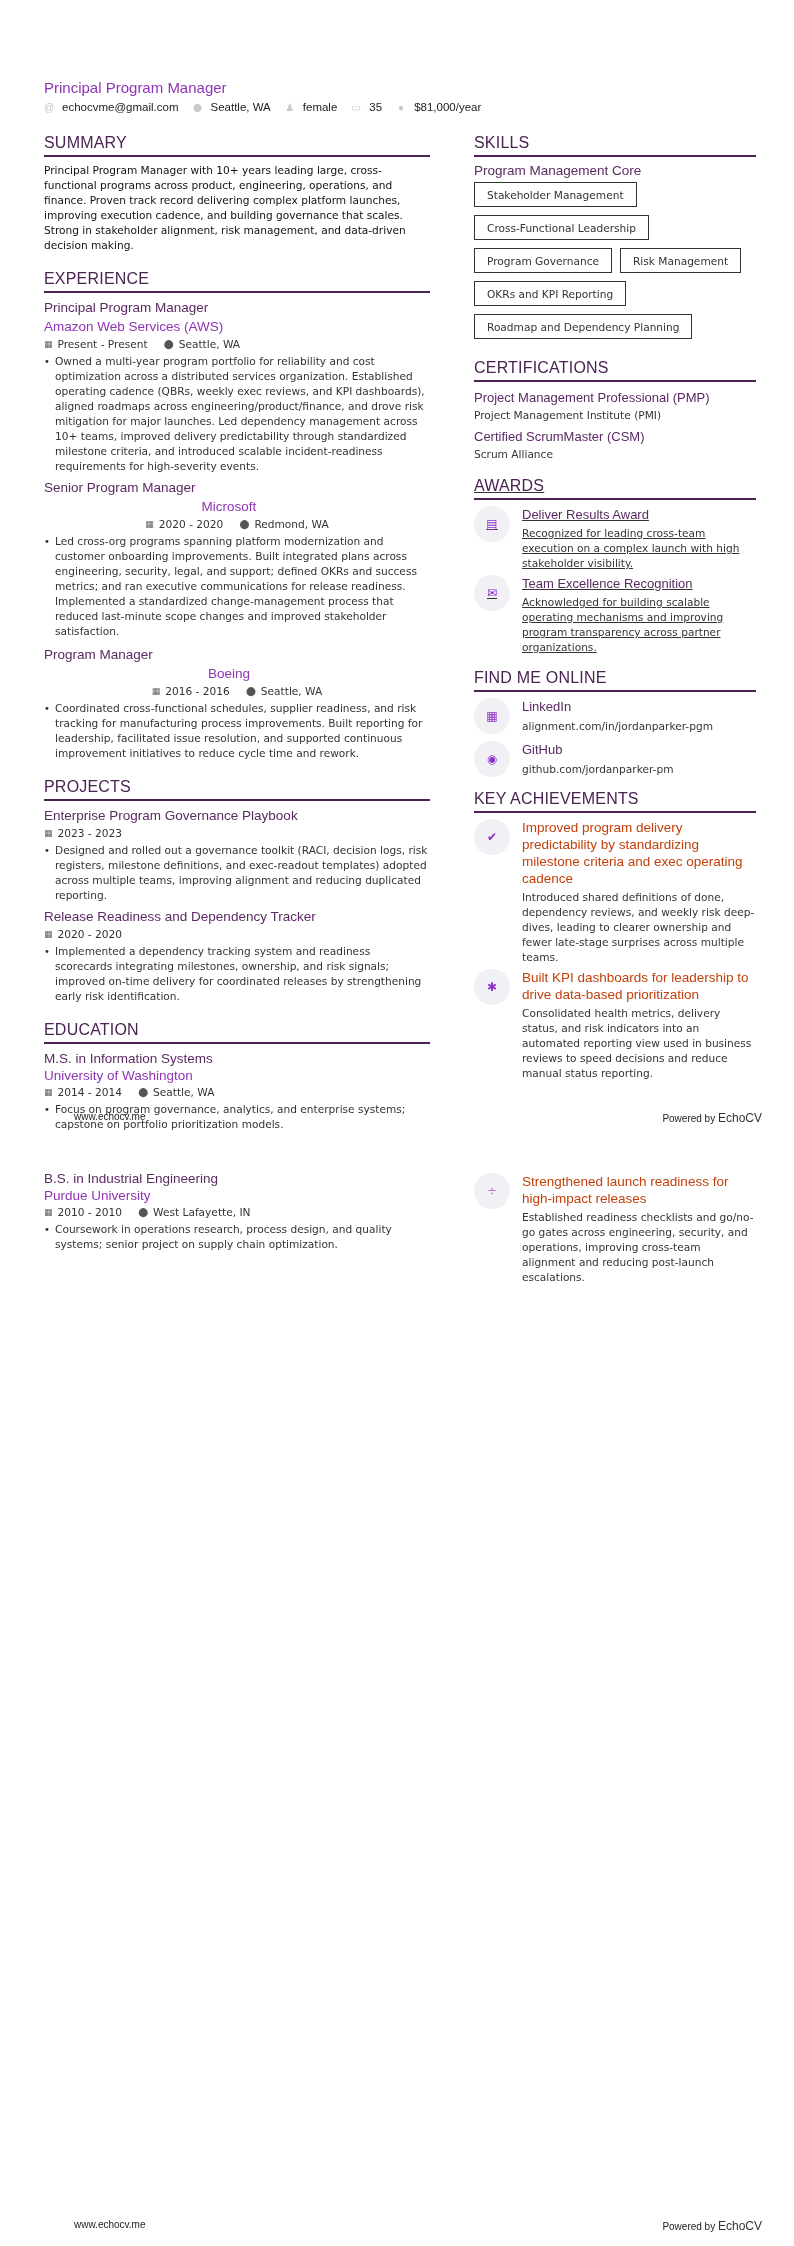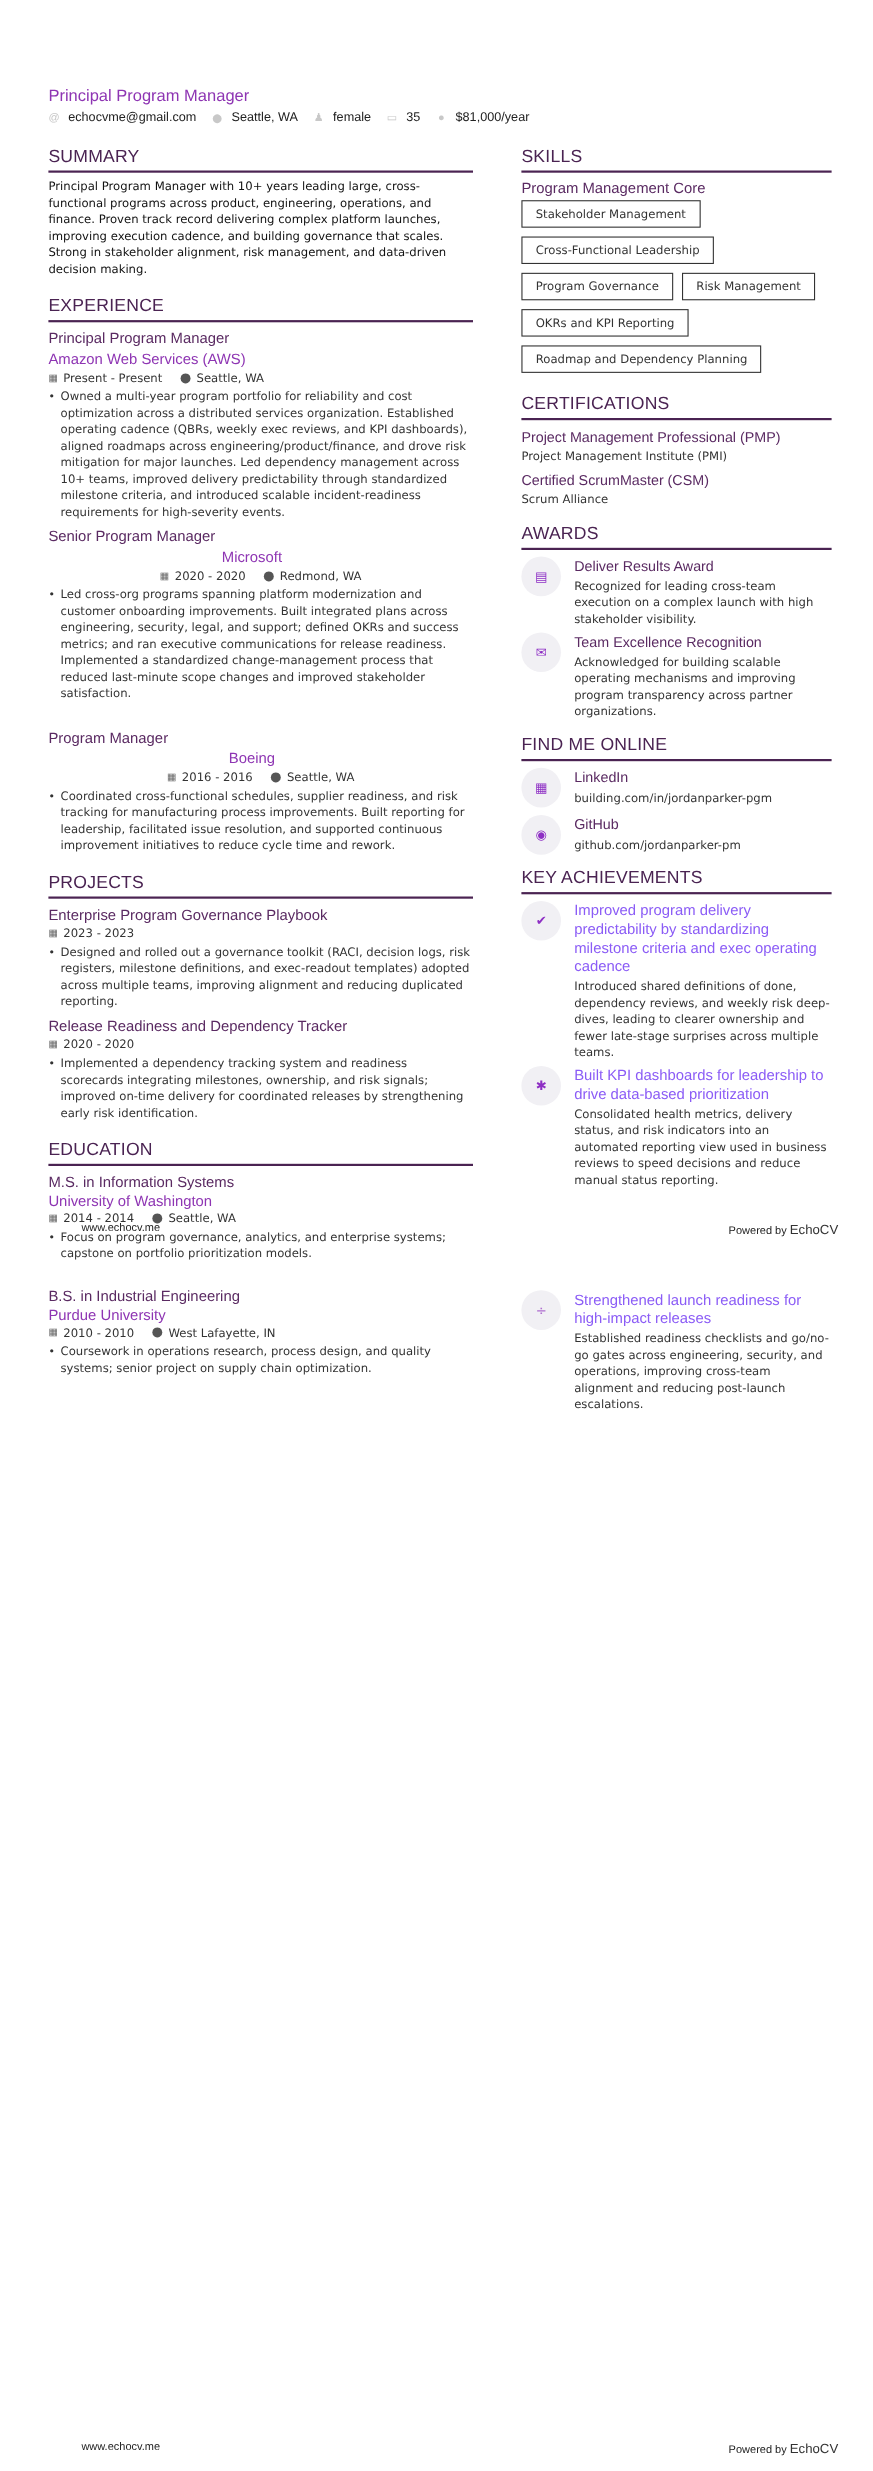--- a/index.html
+++ b/index.html
@@ -39,21 +39,21 @@
   .cert-name { font-family: "Liberation Sans", sans-serif; font-size: 13px; color: #5a2a62; line-height: 19px; }
   .cert-org { font-size: 10.6px; color: #333; line-height: 17px; margin-bottom: 3px; }
 
   .ic-row { display: flex; margin-bottom: 4px; }
   .circle { width: 36px; height: 36px; border-radius: 50%; background: #f1f0f4; flex: none; display: flex; align-items: center; justify-content: center; margin-right: 12px; color: #8e2fc4; font-size: 12px; }
   .ic-body { flex: 1; }
   .ic-title { font-family: "Liberation Sans", sans-serif; font-size: 13px; color: #5a2a62; line-height: 17px; }
   .ic-desc { font-size: 10.6px; color: #333; line-height: 15px; margin-top: 3px; }
   .link-text { font-size: 10.6px; color: #333; line-height: 22px; }
 
-  .ach-title { font-family: "Liberation Sans", sans-serif; font-size: 13.5px; color: #8b5cf6; line-height: 17px; }
+  .ach-title { font-family: "Liberation Sans", sans-serif; font-size: 13.5px; color: #c2410c; line-height: 17px; }
 
   .footer { position: absolute; width: 794px; left: 0; font-family: "Liberation Sans", sans-serif; font-size: 10px; color: #222; }
   .footer .url { position: absolute; left: 42px; margin-left: 32px; }
   .footer .pw { position: absolute; right: 32px; }
   .footer .pw .brand { font-size: 12px; color: #333; }
 </style>
 </head>
 <body>
 
 <div class="page page1">
@@ -118,21 +118,21 @@
             <span class="pin">⬤</span>
             <span>Redmond, WA</span>
           </span>
         </div>
         <div class="bullet">
           <span class="dot">•</span>
           <span>Led cross-org programs spanning platform modernization and customer onboarding improvements. Built integrated plans across engineering, security, legal, and support; defined OKRs and success metrics; and ran executive communications for release readiness. Implemented a standardized change-management process that reduced last-minute scope changes and improved stakeholder satisfaction.</span>
         </div>
       </div>
 
-      <div style="margin-top:23px;">
+      <div style="margin-top:7px;">
         <div class="item-title">Program Manager</div>
         <div class="meta-inline">
           <span class="item-org">Boeing</span>
           <span class="meta">
             <span class="cal">▦</span>
             <span>2016 - 2016</span>
             <span class="pin">⬤</span>
             <span>Seattle, WA</span>
           </span>
         </div>
@@ -210,21 +210,21 @@
     </section>
 
     <section style="margin-top:12px;">
       <div class="sec-h">CERTIFICATIONS</div>
       <div class="cert-name">Project Management Professional (PMP)</div>
       <div class="cert-org">Project Management Institute (PMI)</div>
       <div class="cert-name">Certified ScrumMaster (CSM)</div>
       <div class="cert-org">Scrum Alliance</div>
     </section>
 
-    <section style="margin-top:14px;">
+    <section style="margin-top:14px;text-decoration:underline;">
       <div class="sec-h">AWARDS</div>
       <div class="ic-row">
         <div class="circle">▤</div>
         <div class="ic-body">
           <div class="ic-title">Deliver Results Award</div>
           <div class="ic-desc">Recognized for leading cross-team execution on a complex launch with high stakeholder visibility.</div>
         </div>
       </div>
       <div class="ic-row">
         <div class="circle">✉</div>
@@ -234,21 +234,21 @@
         </div>
       </div>
     </section>
 
     <section style="margin-top:14px;">
       <div class="sec-h">FIND ME ONLINE</div>
       <div class="ic-row">
         <div class="circle">▦</div>
         <div class="ic-body">
           <div class="ic-title">LinkedIn</div>
-          <div class="link-text">building.com/in/jordanparker-pgm</div>
+          <div class="link-text">alignment.com/in/jordanparker-pgm</div>
         </div>
       </div>
       <div class="ic-row">
         <div class="circle">◉</div>
         <div class="ic-body">
           <div class="ic-title">GitHub</div>
           <div class="link-text">github.com/jordanparker-pm</div>
         </div>
       </div>
     </section>

